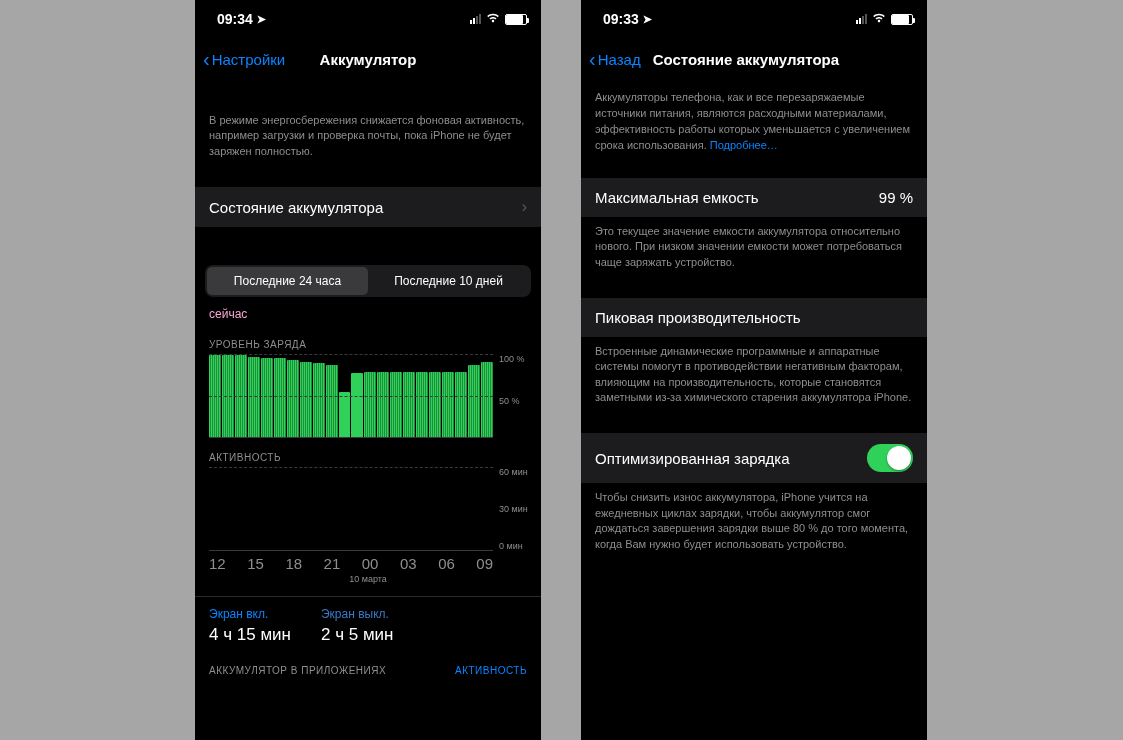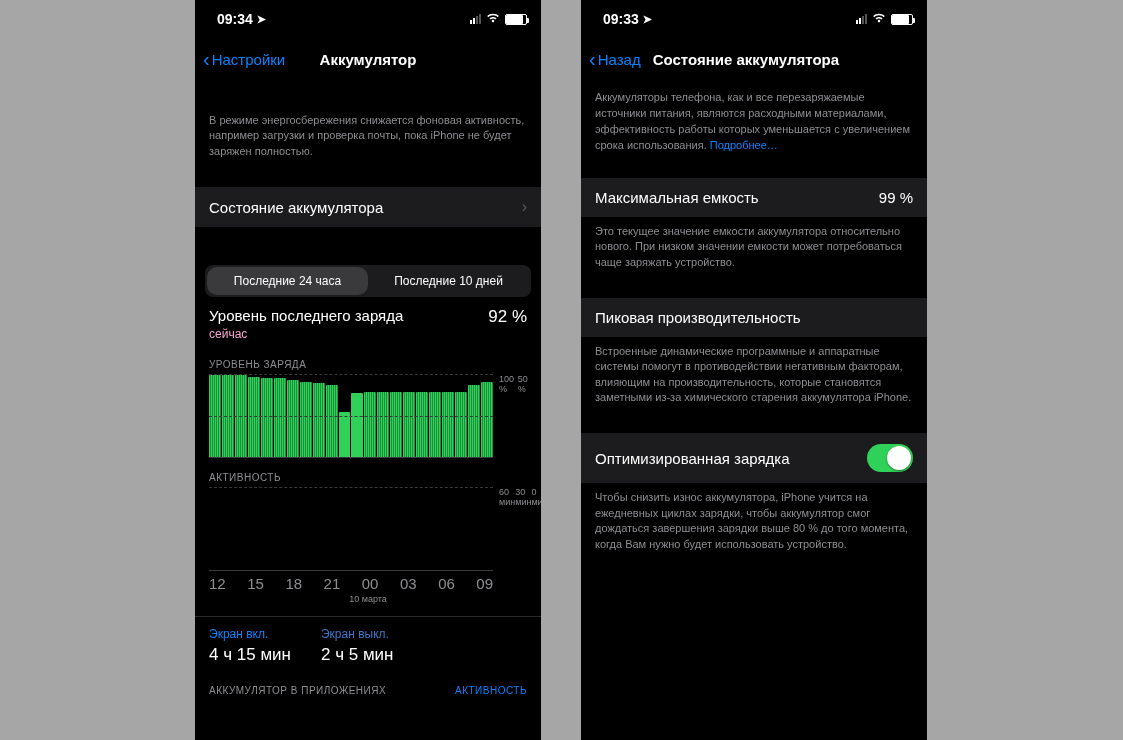--- a/index.html
+++ b/index.html
@@ -121,21 +121,21 @@
   .chevron {
     color:#5a5a5e; font-size:16px;
   }
 
   .seg {
     display:flex; margin:12px 10px 0; background:#1c1c1e; border-radius:8px;
     padding:2px;
   }
   .seg button {
     flex:1; border:none; background:transparent; color:#fff;
-    font-size:12px; padding:7px 0; border-radius:10px;
+    font-size:12px; padding:7px 0; border-radius:5px;
     font-family:inherit;
   }
   .seg button.active { background:#3a3a3c; }
 
   .charge-block {
     padding: 10px 14px 4px;
   }
   .charge-row { display:flex; justify-content:space-between; align-items:flex-start;}
   .charge-title { font-size:15px; color:#fff; line-height:1.25; max-width:210px;}
   .charge-val { font-size:17px; color:#fff; }
@@ -162,21 +162,21 @@
   .bar {
     flex:1; border-radius:1px 1px 0 0;
   }
   .bar.level { background:#30d158; }
   .bar.level.charging { background-image: repeating-linear-gradient(90deg,#30d158 0 1px,#1e8f3a 1px 2px);}
   .bar.act-on { background:#0a84ff; }
   .bar.act-off { background:#1c4c8c; }
   .actstack { flex:1; display:flex; flex-direction:column; justify-content:flex-end; gap:0; }
 
   .chart-ylabels {
-    display:flex; flex-direction:row; justify-content:space-between;
+    display:flex; flex-direction:column; justify-content:space-between;
     font-size:9px; color:#8e8e93; padding-left:6px; height:100%;
     width:40px;
   }
 
   .chart-x {
     display:flex; font-size:15px; color:#8e8e93;
     padding: 4px 48px 0 14px;
     justify-content:space-between;
   }
   .chart-xdate { text-align:center; font-size:9px; color:#8e8e93; padding:2px 0 8px; }
@@ -246,24 +246,20 @@
     </div>
 
     <div class="gap"></div>
 
     <div class="seg">
       <button class="active">Последние 24 часа</button>
       <button>Последние 10 дней</button>
     </div>
 
     <div class="charge-block">
-      <div class="charge-row">
-        <div class="charge-title">Уровень последнего заряда</div>
-        <div class="charge-val">92 %</div>
-      </div>
       <div class="charge-sub">сейчас</div>
     </div>
 
     <div class="chart-label">УРОВЕНЬ ЗАРЯДА</div>
     <div class="chart">
       <div class="bars level" id="bars-level">
           <div class="bar level charging" style="height: 100%;"></div>
           <div class="bar level charging" style="height: 100%;"></div>
           <div class="bar level charging" style="height: 100%;"></div>
           <div class="bar level charging" style="height: 98%;"></div>

